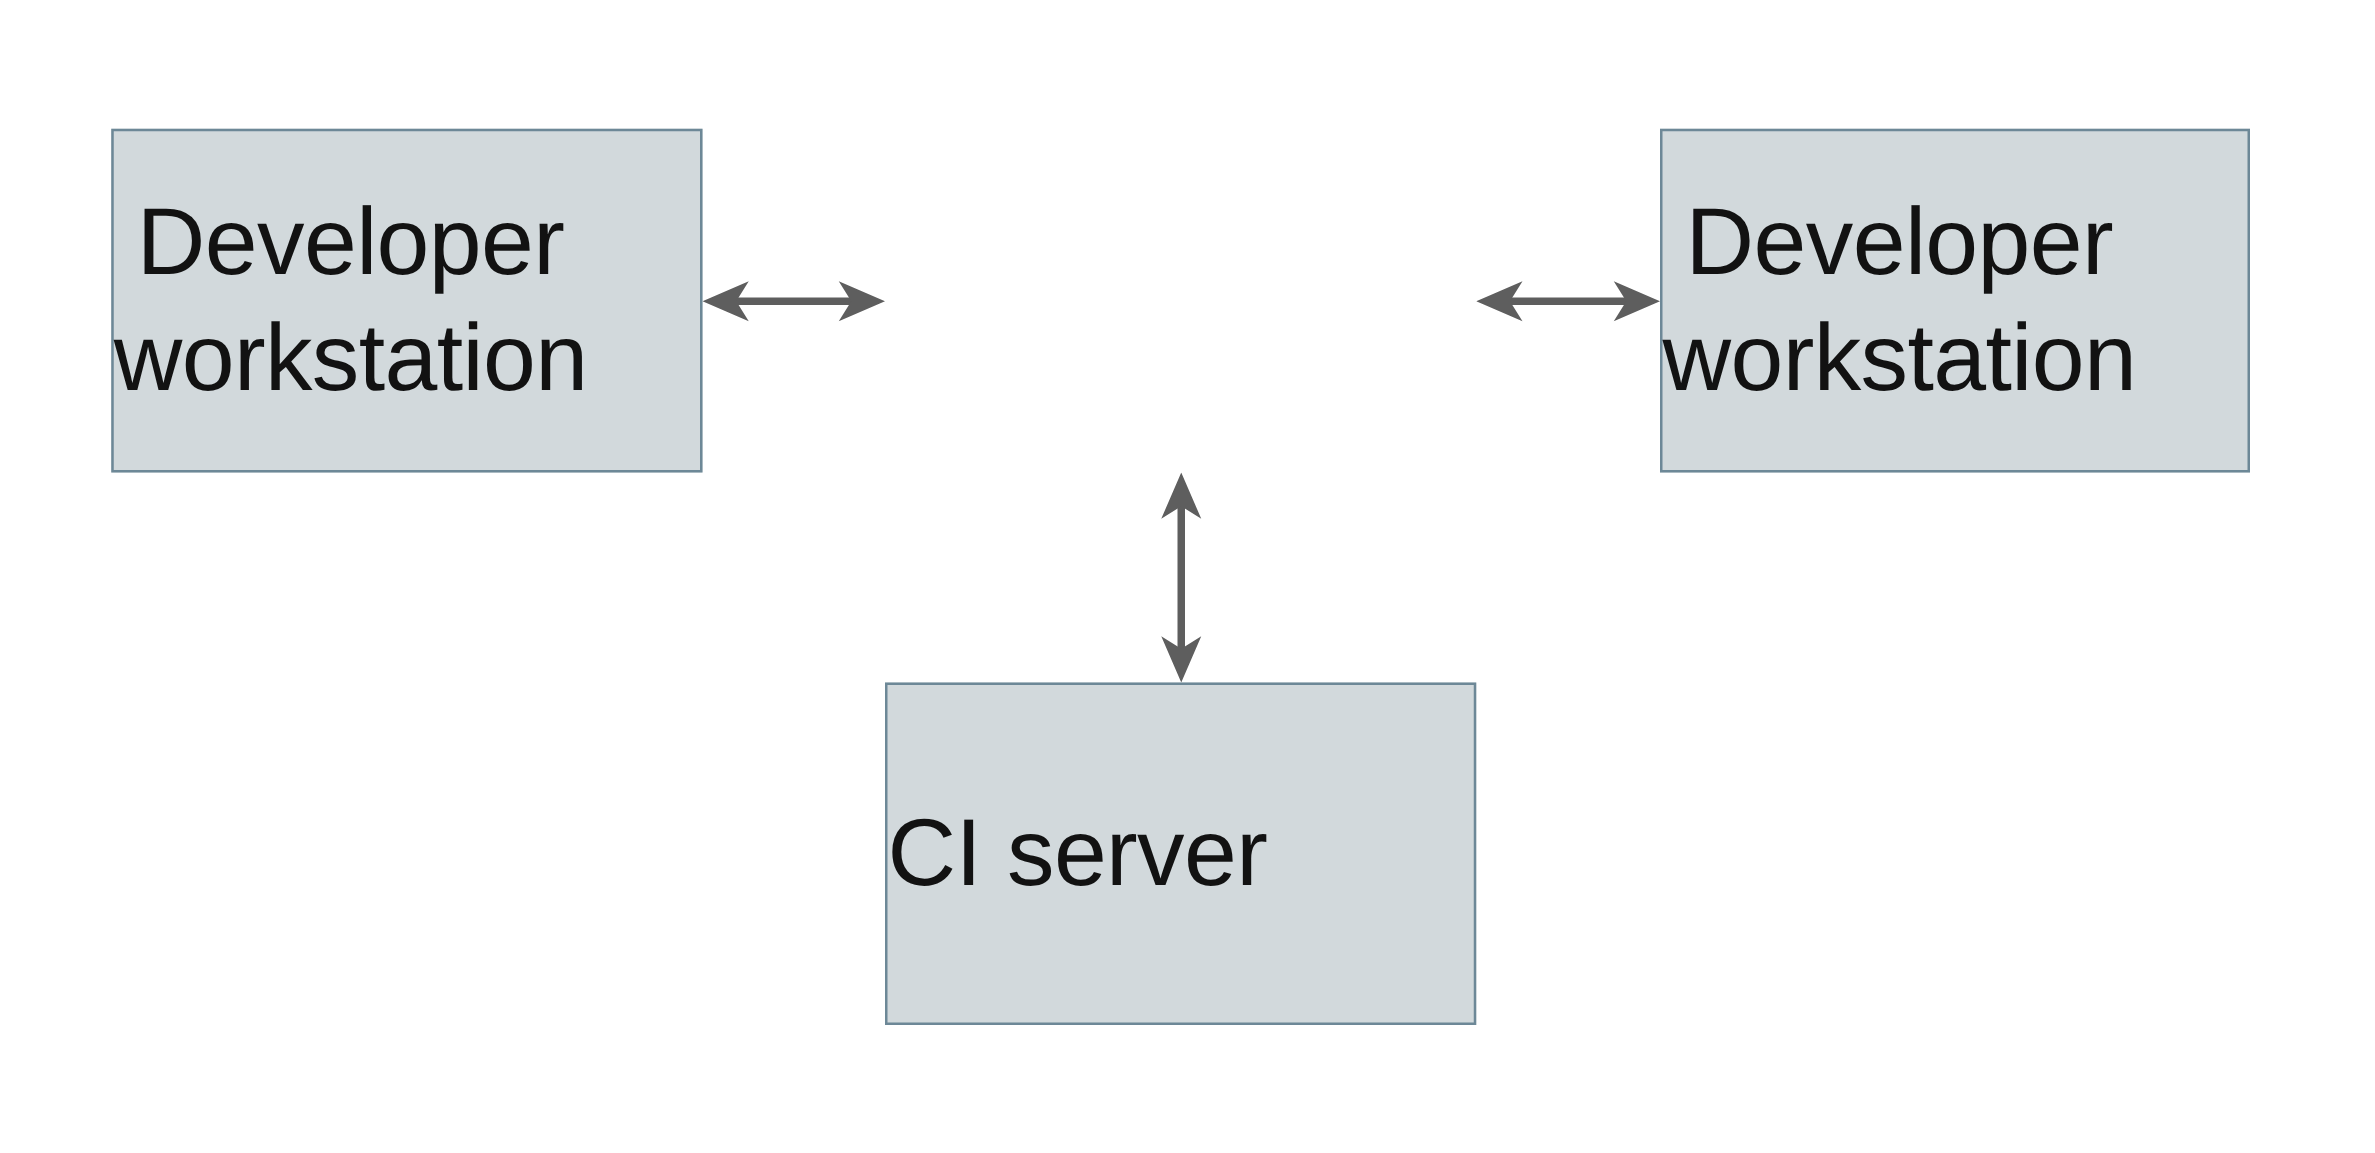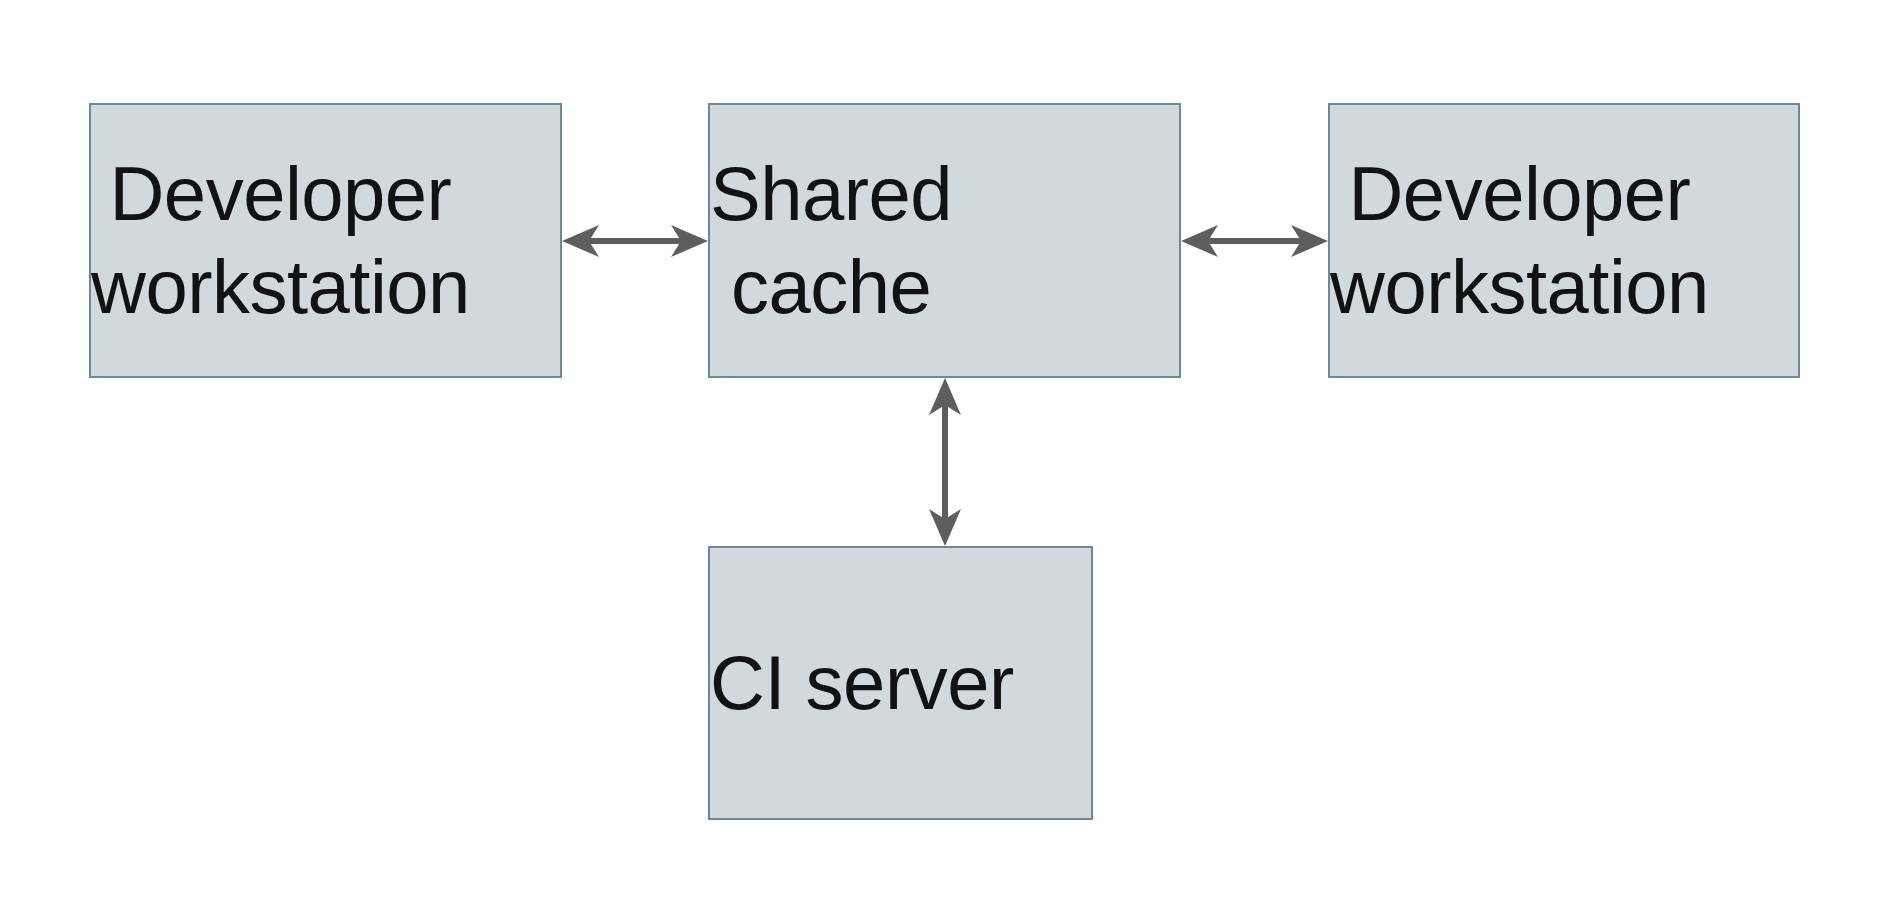--- a/index.html
+++ b/index.html
@@ -30,45 +30,41 @@
     font-size: 76px;
     line-height: 1.22;
   }
   .node .node-label {
     white-space: pre-line;
     letter-spacing: -0.5px;
   }
   #node-dev-left     { left: 89px;   top: 103px; width: 473px; height: 275px; }
   #node-shared-cache { left: 708px;  top: 103px; width: 473px; height: 275px; }
   #node-dev-right    { left: 1328px; top: 103px; width: 472px; height: 275px; }
-  #node-ci-server    { left: 708px;  top: 546px; width: 385px; height: 274px; }
+  #node-ci-server    { left: 708px;  top: 546px; width: 473px; height: 274px; }
   .arrow {
     position: absolute;
     color: var(--arrow-color);
   }
   .arrow svg { display: block; }
   .arrow polygon, .arrow rect { fill: currentColor; }
   #arrow-left-cache  { left: 562px;  top: 224px; width: 146px; height: 34px; }
   #arrow-cache-right { left: 1181px; top: 224px; width: 147px; height: 34px; }
   #arrow-cache-ci    { left: 928px;  top: 378px; width: 34px;  height: 168px; }
 </style>
 </head>
 <body>
 
 <div class="canvas">
 
   <div class="node" id="node-dev-left">
     <span class="node-label">Developer
 workstation</span>
   </div>
 
-  <div class="node" id="node-shared-cache">
-    <span class="node-label">Shared
-cache</span>
-  </div>
 
   <div class="node" id="node-dev-right">
     <span class="node-label">Developer
 workstation</span>
   </div>
 
   <div class="node" id="node-ci-server">
     <span class="node-label">CI server</span>
   </div>
 

